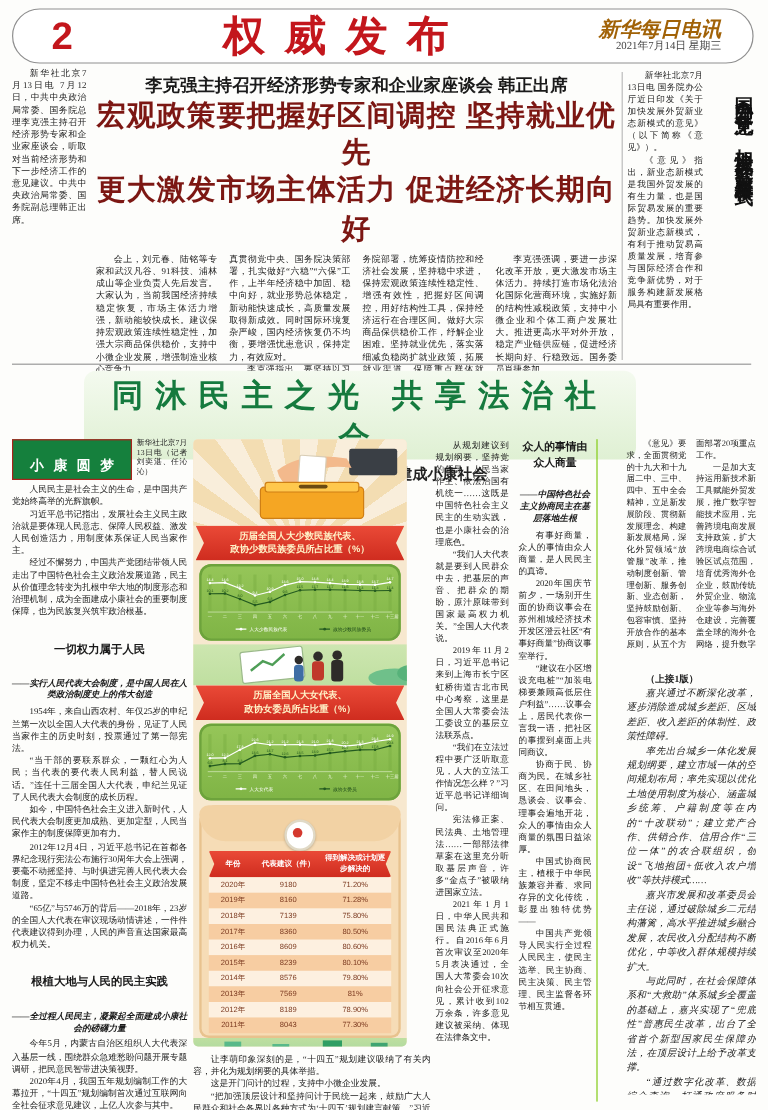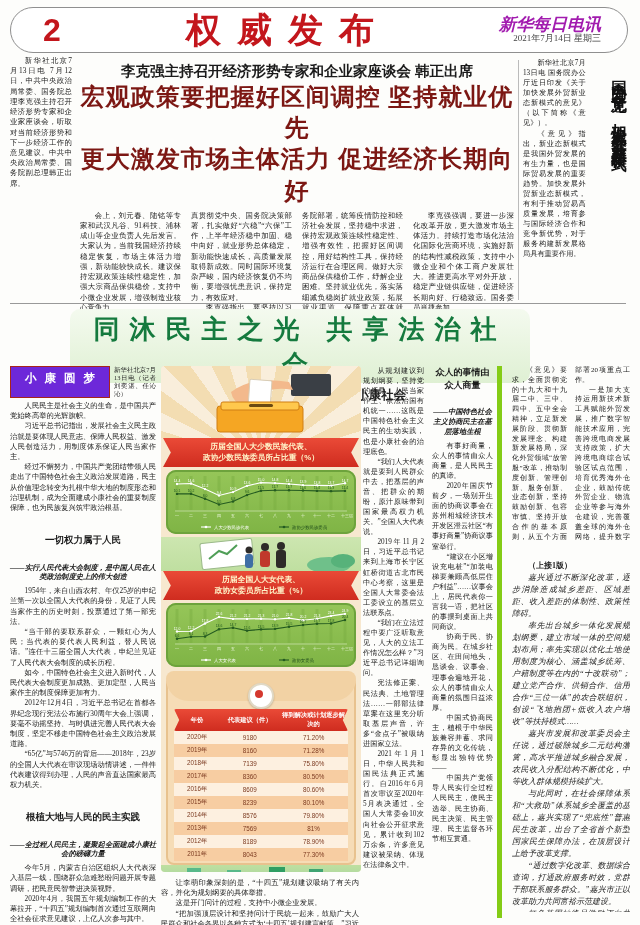--- a/index.html
+++ b/index.html
@@ -5,21 +5,21 @@
   html,body{margin:0;padding:0;background:#e6e6e4;}
   .page{position:relative;width:640px;height:925px;margin:0 auto;background:#fdfdfb;
         font-family:"Liberation Serif","DejaVu Serif",serif;color:#1a1a1a;overflow:hidden;
         box-shadow:0 0 6px rgba(0,0,0,.35);}
   
   .hdr{position:absolute;left:10px;top:7px;width:616px;height:44px;border:1.5px solid #8f8f8f;
        border-radius:26px;display:flex;align-items:center;background:#fff;}
   .pagenum{font-size:32px;font-weight:bold;color:#c3161c;margin-left:32px;font-family:"Liberation Sans",sans-serif;}
   .hdr-title{flex:1;text-align:center;font-size:35px;font-weight:bold;color:#c3161c;letter-spacing:16px;text-indent:16px;}
   .hdr-right{margin-right:26px;text-align:right;line-height:1.1;}
-  .masthead{font-size:17px;font-weight:bold;font-style:italic;color:#a21caf;}
+  .masthead{font-size:17px;font-weight:bold;font-style:italic;color:#a16207;}
   .hdr-date{font-size:9px;color:#444;}
   
   .lead{position:absolute;left:10px;top:56px;width:504px;height:246px;display:flex;}
   .lead-col1{width:62px;flex:none;font-size:7.4px;line-height:1.38;text-align:justify;}
   .lead-main{flex:1;margin-left:8px;display:flex;flex-direction:column;}
   .kicker{text-align:center;font-size:14.5px;font-weight:bold;margin-top:6px;font-family:"Liberation Sans",sans-serif;}
   .headline{text-align:center;font-size:24px;font-weight:bold;color:#7c1713;line-height:1.3;
             font-family:"Liberation Sans",sans-serif;letter-spacing:1px;}
   .lead-body{margin-top:5px;flex:1;column-count:4;column-gap:10px;font-size:7.4px;line-height:1.38;text-align:justify;}
   p{margin:0;text-indent:2em;}
@@ -32,27 +32,27 @@
   .hr1{position:absolute;left:10px;top:303px;width:616px;border-top:1px solid #999;}
   
   .banner{position:absolute;left:70px;top:309px;width:460px;text-align:center;}
   .banner-band{background:linear-gradient(#f4faef,#dff0d3);border-radius:10px;padding:3px 6px 1px;}
   .banner-title{font-size:26px;font-weight:bold;color:#157a3e;letter-spacing:10px;font-family:"Liberation Sans",sans-serif;}
   .banner-sub{font-size:12.5px;font-weight:bold;color:#222;margin-top:4px;}
   
   .main{position:absolute;left:10px;top:366px;width:620px;height:552px;}
   .leftcol{position:absolute;left:0;top:0;width:146px;height:552px;font-size:7.3px;line-height:1.4;text-align:justify;}
   .xk-row{display:flex;margin-bottom:3px;}
-  .xk-box{background:#6d28d9;color:#fff;font-weight:bold;font-size:11.5px;letter-spacing:8px;text-indent:8px;
-          padding:3px 0 2px;width:98px;text-align:center;border:1px solid #a8241c;font-family:"Liberation Sans",sans-serif;}
+  .xk-box{background:#15803d;color:#fff;font-weight:bold;font-size:11.5px;letter-spacing:8px;text-indent:8px;
+          padding:14px 0 2px;width:98px;text-align:center;border:1px solid #a8241c;font-family:"Liberation Sans",sans-serif;}
   .byline{flex:1;font-size:6.4px;line-height:1.25;margin-left:4px;color:#222;}
   .subhead{text-align:center;font-weight:bold;font-size:9.5px;margin:20px 0 2px;text-indent:0;font-family:"Liberation Sans",sans-serif;}
   .subline{text-align:center;font-style:italic;font-weight:bold;font-size:7.3px;margin:16px 0 4px;text-indent:0;line-height:1.35;}
   
-  .ig{position:absolute;left:151px;top:0;width:200px;height:506px;border-radius:4px;overflow:hidden;
+  .ig{position:absolute;left:151px;top:0;width:178px;height:506px;border-radius:4px;overflow:hidden;
       background:#f7e8cf;font-family:"Liberation Sans",sans-serif;}
   .ig-ballot{height:72px;position:relative;
      background:repeating-conic-gradient(from -90deg at 50% 135%, #f9eedb 0deg 9deg, #f3ddb2 9deg 18deg);}
   .ribbon{margin:0 2px;background:linear-gradient(#ea4a37,#cf2c1f);color:#fff3c8;font-weight:bold;
           font-size:7.8px;text-align:center;line-height:1.35;padding:4px 2px;
           clip-path:polygon(0 0,100% 0,96% 50%,100% 100%,0 100%,4% 50%);}
   .chart-panel{margin:3px 5px;height:64px;background:linear-gradient(#96c659,#7fb445);border-radius:10px;
           box-shadow:inset 0 0 0 2px #6da33c;}
   .ig-people{height:34px;position:relative;background:linear-gradient(#cde6b0,#bfdfa0);}
   .ig-env{margin:4px 5px 0;background:#f6dcb6;border-radius:14px 14px 8px 8px;padding-bottom:4px;
@@ -69,21 +69,21 @@
   .c1{width:26%;}.c2{width:34%;}.c3{width:40%;}
   .rowA{background:#fdf0e0;color:#7c3a20;}
   .rowB{background:#f7cda2;color:#7c3a20;}
   .ig-city{height:30px;position:relative;overflow:hidden;background:linear-gradient(#bfdfa0,#8fcf9f);}
   .mid-text{position:absolute;left:151px;top:512px;width:198px;font-size:7.3px;line-height:1.4;text-align:justify;}
   
   .col4{position:absolute;left:353px;top:0;width:130px;height:552px;column-count:2;column-gap:8px;
         font-size:7.2px;line-height:1.4;text-align:justify;}
   .col4 .subhead{font-size:9px;}
   
-  .rstrip{position:absolute;left:487px;top:0;width:133px;height:552px;border-left:5px solid #84cc16;padding-left:10px;box-sizing:border-box;}
+  .rstrip{position:absolute;left:487px;top:0;width:133px;height:552px;border-left:1px solid #84cc16;padding-left:24px;box-sizing:border-box;}
   .rstrip-top{height:186px;column-count:2;column-gap:8px;font-size:7px;line-height:1.4;text-align:justify;overflow:hidden;}
   .kai{margin-top:8px;height:352px;font-style:italic;font-size:8px;line-height:1.5;text-align:justify;color:#222;overflow:hidden;}
   .kai .marker{font-weight:bold;font-style:normal;}
   .kai p{text-indent:2em;}
 </style>
 </head>
 <body>
 
 <div class="page">
 

